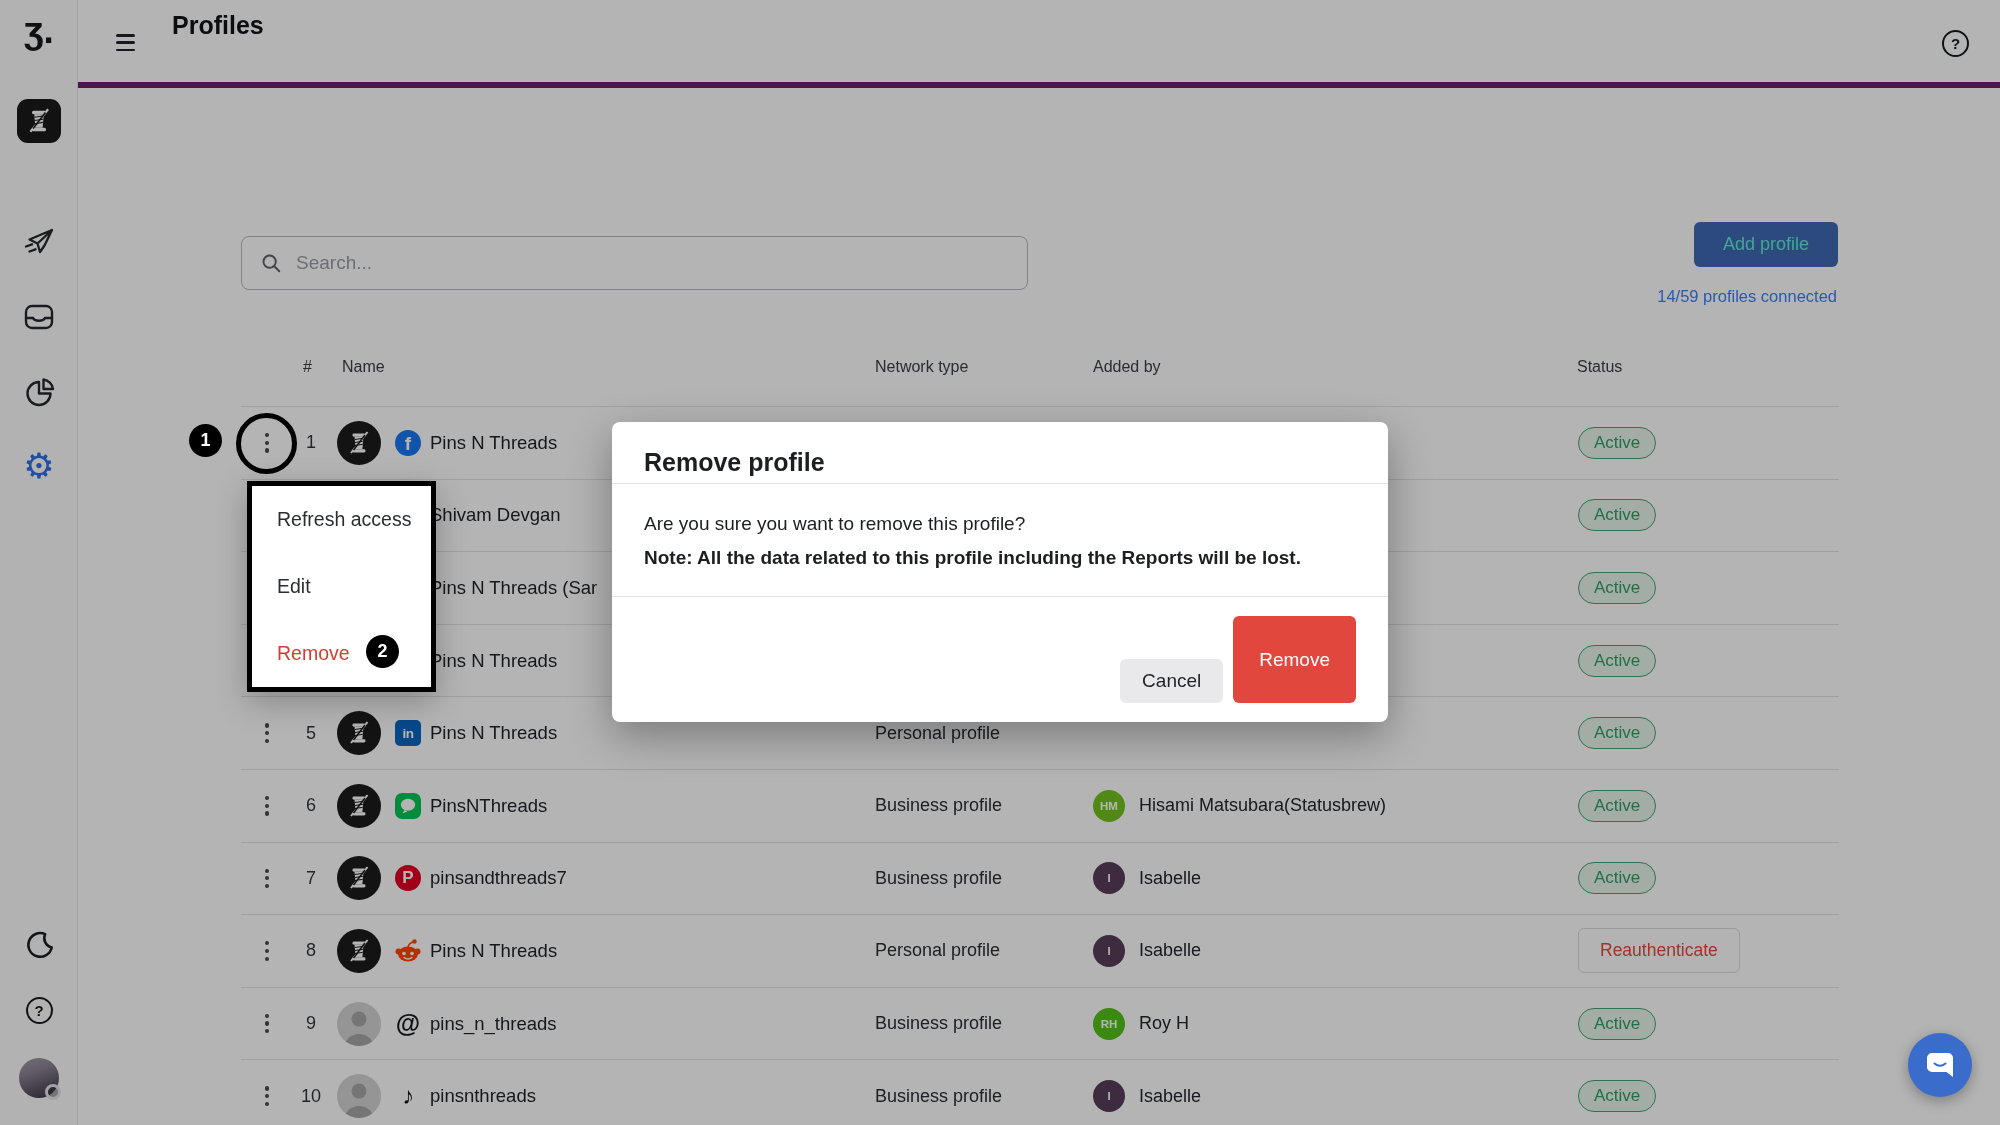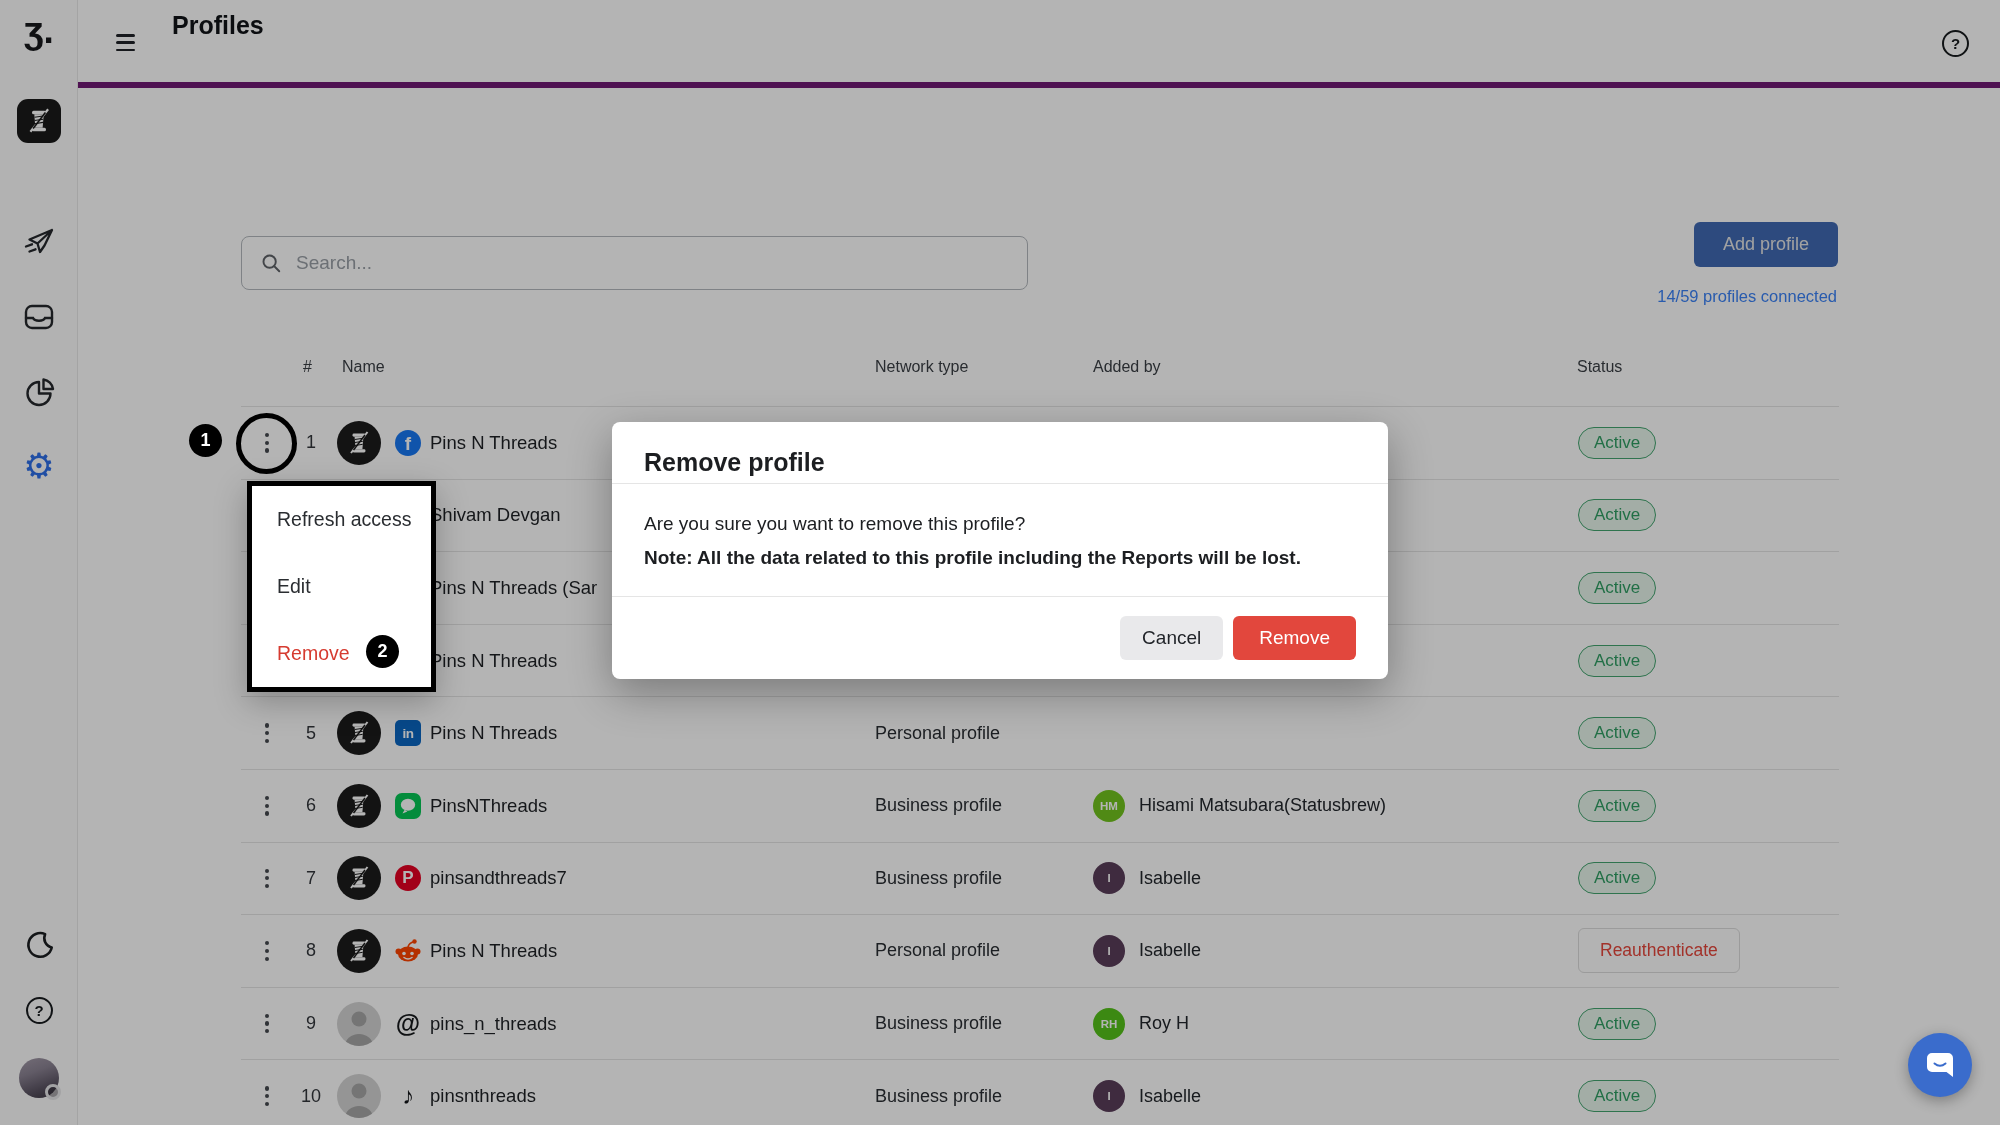--- a/index.html
+++ b/index.html
@@ -25,21 +25,21 @@
   .hamb { position:absolute; left:38px; top:34px; display:flex; flex-direction:column; gap:4.5px; }
   .hamb i { display:block; width:19px; height:2.8px; background:#202328; border-radius:2px; }
   .pg-title { position:absolute; left:94px; top:11px; font-size:25px; font-weight:700; color:#101317; }
   .pg-sub { position:absolute; left:94px; top:56px; font-size:17.5px; color:#2e3237; }
   .help-top { position:absolute; left:1864px; top:30px; }
 
   
   .search { position:absolute; left:241px; top:236px; width:787px; height:54px; border:1.5px solid #b4b9be; border-radius:8px; background:#fff; display:flex; align-items:center; padding:0 18px; gap:14px; z-index:1; }
   .search input { border:none; outline:none; flex:1; font-size:19px; color:#222; font-family:inherit; background:transparent; }
   .search input::placeholder { color:#999fa6; }
-  .add-btn { position:absolute; left:1694px; top:222px; width:144px; height:45px; background:#406ab3; color:#e5e5e5; border:none; border-radius:6px; font-size:18px; font-weight:500; font-family:inherit; cursor:pointer; z-index:1; }
+  .add-btn { position:absolute; left:1694px; top:222px; width:144px; height:45px; background:#406ab3; color:#5eead4; border:none; border-radius:6px; font-size:18px; font-weight:500; font-family:inherit; cursor:pointer; z-index:1; }
   .connected { position:absolute; right:163px; top:287px; font-size:16.5px; font-weight:500; color:#3b82f6; z-index:1; }
 
   
   .th { position:absolute; top:358px; font-size:16px; font-weight:500; color:#3a3f45; z-index:1; }
   .th-hash{left:303px;} .th-name{left:342px;} .th-network{left:875px;} .th-added{left:1093px;} .th-status{left:1577px;}
   .rows { position:absolute; left:241px; top:406px; width:1598px; border-top:1px solid #e5e5e5; z-index:1; }
   .row { display:flex; align-items:center; height:72.6px; border-bottom:1px solid #e5e5e5; }
   .c-kebab { width:52px; display:flex; justify-content:center; flex-direction:column; align-items:center; gap:3.5px; cursor:pointer; }
   .kdot { width:4.2px; height:4.2px; border-radius:50%; background:#45494e; }
   .c-num { width:36px; text-align:center; font-size:18px; color:#33373c; }
@@ -78,21 +78,21 @@
   .marker-1 { left:189px; top:424px; }
   .marker-2 { left:366px; top:635px; }
 
   .modal { position:absolute; left:612px; top:422px; width:776px; background:#fff; border-radius:8px; z-index:25; box-shadow:0 14px 44px rgba(0,0,0,.32); }
   .m-head { padding:26px 32px 6px; border-bottom:1px solid #e5e5e5; }
   .m-title { font-size:25px; font-weight:600; color:#1c1e21; }
   .m-body { padding:26px 32px 25px; border-bottom:1px solid #e5e5e5; }
   .m-line { font-size:19px; color:#1c1e21; line-height:1.45; }
   .m-note { font-size:19px; color:#1c1e21; line-height:1.45; font-weight:700; margin-top:6px; }
   .m-foot { padding:19px 32px; display:flex; justify-content:flex-end; gap:10px; }
-  .btn-cancel { padding:11px 22px; background:#e9e9eb; color:#1f2227; border:none; border-radius:6px; font-size:19px; font-family:inherit; cursor:pointer; }
+  .btn-cancel { padding:11px 22px; background:#e9e9eb; color:#1f2227; border:none; border-radius:6px; font-size:19px; font-family:inherit; cursor:pointer;margin-top:43px; }
   .btn-remove { padding:11px 26px; background:#e2473d; color:#fff; border:none; border-radius:6px; font-size:19px; font-family:inherit; cursor:pointer; }
 
   .chat-fab { position:absolute; left:1908px; top:1033px; width:64px; height:64px; border-radius:50%; background:#3a6ccc; z-index:40; display:flex; align-items:center; justify-content:center; cursor:pointer; box-shadow:0 4px 14px rgba(0,0,0,.3); }
 </style>
 </head>
 <body>
 
 <div id="app">
 
   <aside class="sidebar">

